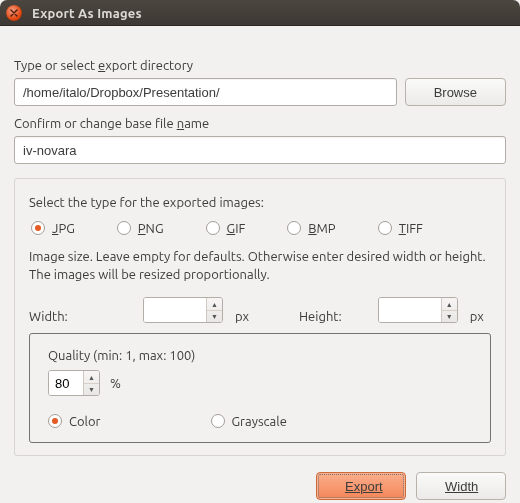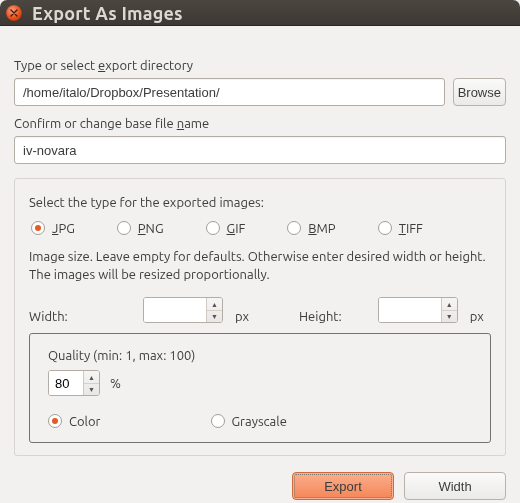--- a/index.html
+++ b/index.html
@@ -30,21 +30,21 @@
     background: radial-gradient(circle at 40% 35%, #f79d82, #e24912 60%, #b4370e);
     display: flex; align-items: center; justify-content: center;
     margin-right: 10px;
     box-shadow: inset 0 0 1px rgba(0,0,0,.5);
     cursor: pointer;
   }
   .close-btn svg { width: 8px; height: 8px; }
   .title-text {
     font-weight: bold;
     color: #dcd8d4;
-    font-size: 18px;
+    font-size: 13px;
     letter-spacing: .2px;
   }
   .content {
     padding: 10px 14px 12px 14px;
     margin-top: 18px;
   }
   .label {
     margin: 4px 0 6px 0;
   }
   .access-key { text-decoration: underline; }
@@ -55,21 +55,21 @@
     background: #fff;
     border: 1px solid #b3ada7;
     border-radius: 3px;
     padding: 0 8px;
     font-size: 13px;
     color: #3c3c3c;
     box-shadow: inset 0 1px 1px rgba(0,0,0,.05);
   }
   .btn {
     height: 28px;
-    padding: 0 4px;
+    padding: 0 28px;
     background: linear-gradient(to bottom, #fafaf9, #ebeae8);
     border: 1px solid #b8b2ab;
     border-radius: 4px;
     font-size: 13px;
     color: #3c3c3c;
     cursor: pointer;
   }
   .btn.primary {
     background: linear-gradient(to bottom, #fbaf8d, #f38557);
     border: 1px solid #cf6a3b;
@@ -147,21 +147,21 @@
     margin-top: 10px;
   }
   .color-row {
     display: flex; gap: 110px;
     margin-top: 18px;
   }
   .footer {
     display: flex; justify-content: flex-end; gap: 10px;
     margin-top: 16px;
   }
-  .footer .btn { width: 102px; }
+  .footer .btn { width: 90px; text-decoration: underline; }
   .dotted-focus {
     outline: 1px dotted #7a736c;
     outline-offset: -3px;
   }
 </style>
 </head>
 <body>
 
 <div class="titlebar">
   <div class="close-btn">

